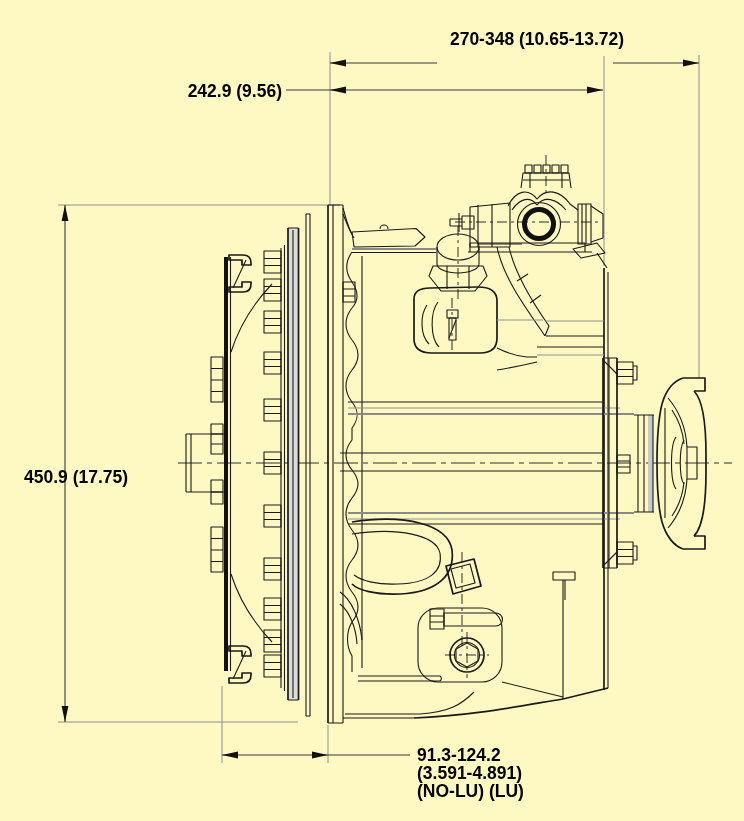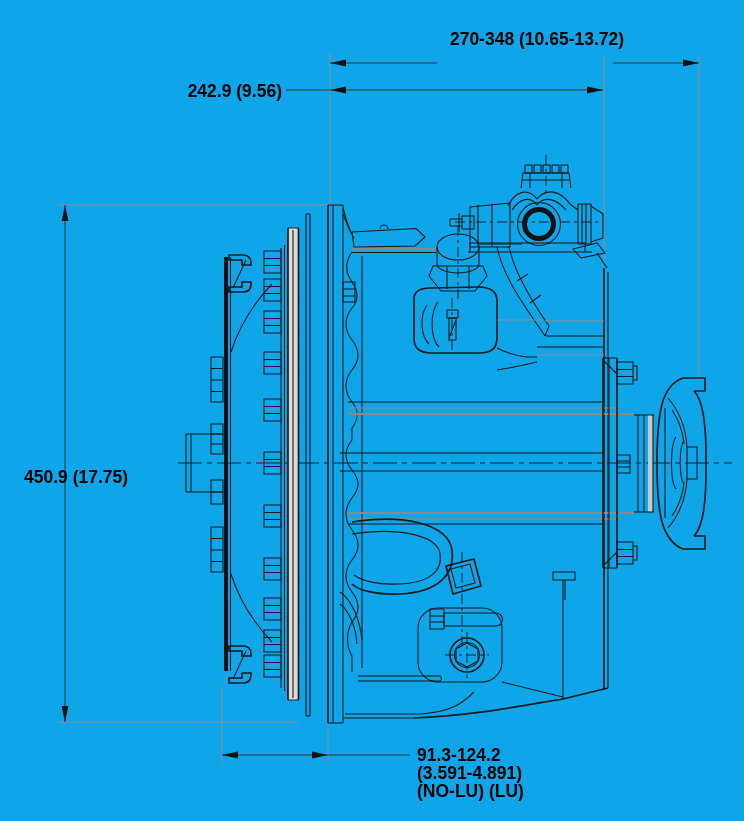--- a/index.html
+++ b/index.html
@@ -1,16 +1,16 @@
 <!DOCTYPE html>
 <html><head>
 <meta charset="utf-8">
 <style>
   html,body{margin:0;padding:0;background:#ffffff;}
-  .stage{position:relative;width:744px;height:821px;background:#0ea5e9;overflow:hidden;
+  .stage{position:relative;width:744px;height:821px;background:#fef9c3;overflow:hidden;
          font-family:"Liberation Sans", sans-serif;}
   svg{display:block;}
   
   .ln   {stroke:#1a1a1a;stroke-width:1.1;fill:none;stroke-linejoin:round;}
   .ln2  {stroke:#1a1a1a;stroke-width:1.7;fill:none;stroke-linejoin:round;}
   .thk  {stroke:#111111;stroke-width:4;fill:none;}
   .gry  {stroke:#8f8f8f;stroke-width:1;fill:none;}
   .gry2 {stroke:#8a8a8a;stroke-width:2.2;fill:none;}
   .dim  {stroke:#3a3a3a;stroke-width:1.1;fill:none;}
   .cl   {stroke:#1a1a1a;stroke-width:0.9;fill:none;stroke-dasharray:24 5 5 5;}

